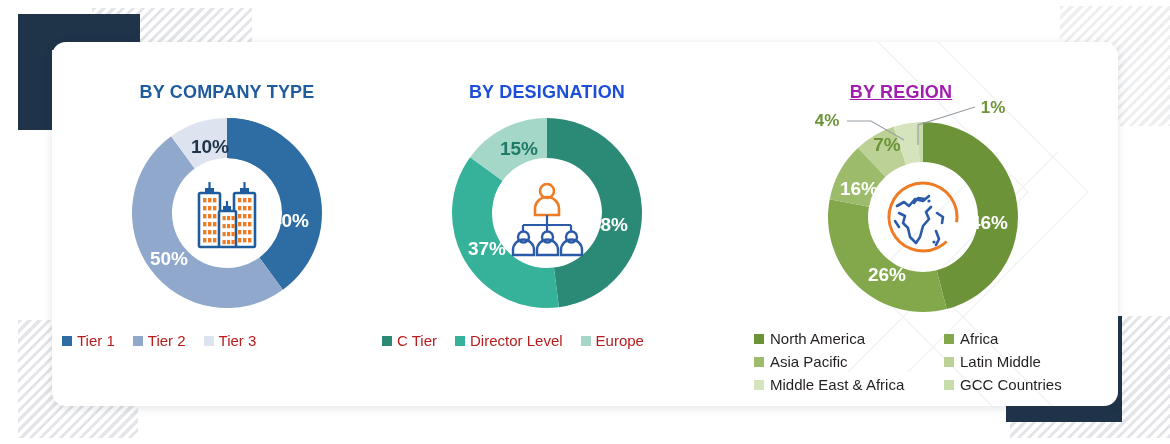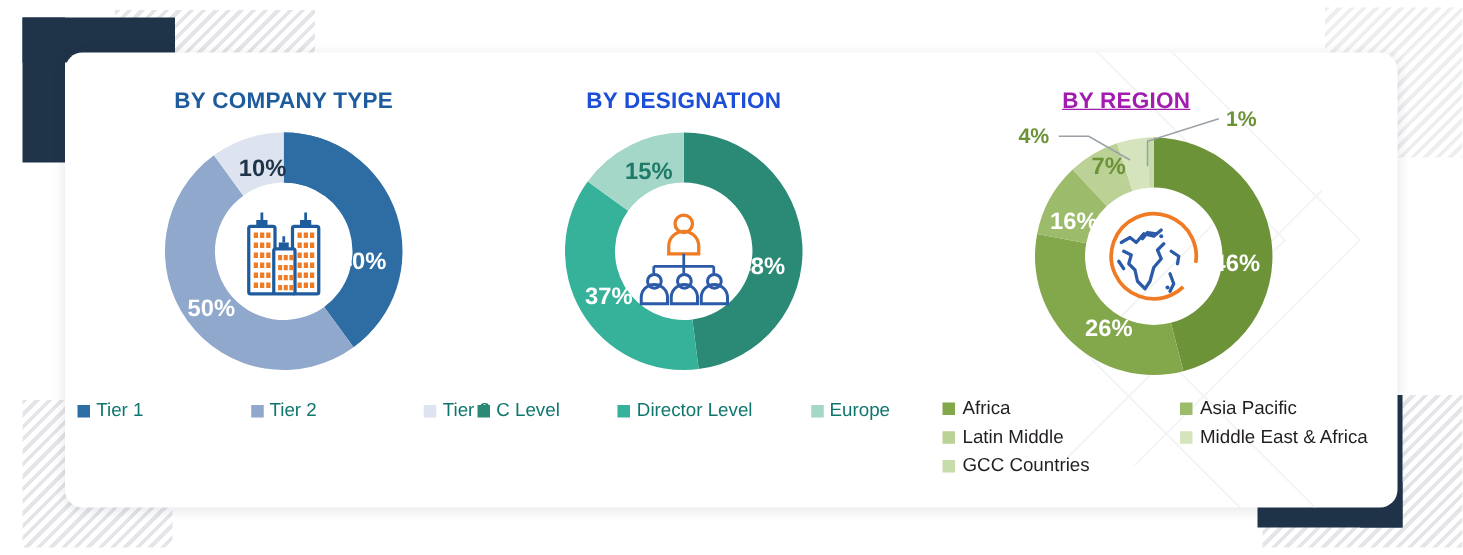--- a/index.html
+++ b/index.html
@@ -40,41 +40,41 @@
     background:#ffffff;border-radius:14px;
     box-shadow:0 2px 10px rgba(40,50,70,.13);
     overflow:hidden;
   }
   .card-watermark{
     position:absolute;right:-40px;top:-10px;width:460px;height:420px;
     pointer-events:none;opacity:.55;
   }
 
   
-  .charts{position:absolute;left:0;top:0;width:1066px;height:364px;}
+  .charts{position:absolute;left:0;top:12px;width:1066px;height:364px;}
   .col{position:absolute;top:0;height:364px;}
   .col-1{left:10px;width:330px;}
   .col-2{left:330px;width:330px;}
   .col-3{left:680px;width:386px;}
 
   .chart-title{
     text-align:center;font-size:18px;font-weight:bold;letter-spacing:.2px;
     margin-top:28px;
   }
   .t-blue{color:#1f5c9e;}
   .t-teal{color:#1f7a68;}
   .t-green{color:#6d9339;}
 
   .donut-wrap{position:relative;margin-top:10px;display:flex;justify-content:center;}
   .donut{display:block;}
 
   
   .legend{
-    display:flex;justify-content:space-between;align-items:center;gap:18px;
-    margin-top:14px;font-size:15px;color:#0f766e;
+    display:flex;justify-content:flex-start;align-items:center;gap:18px;
+    margin-top:14px;font-size:15px;color:#b91c1c;
   }
   .legend-item{display:flex;align-items:center;gap:5px;white-space:nowrap;}
   .sw{width:10px;height:10px;display:inline-block;}
 
   .legend-grid{
     margin-top:6px;margin-left:22px;
     display:grid;grid-template-columns:190px 170px;
     row-gap:6px;column-gap:0px;
     font-size:15px;color:#231f20;
   }
@@ -251,21 +251,21 @@
                 <path d="M52 76 v-5 a10 10 0 0 1 21 0 v5 z"></path>
               </g>
             </g>
           </g>
         </svg>
       </div>
 
       <div class="legend">
         <div class="legend-item">
           <span class="sw" style="background:#2b8a76"></span>
-          <span>C Level</span>
+          <span>C Tier</span>
         </div>
         <div class="legend-item">
           <span class="sw" style="background:#36b29a"></span>
           <span>Director Level</span>
         </div>
         <div class="legend-item">
           <span class="sw" style="background:#a5d7c9"></span>
           <span>Europe</span>
         </div>
       </div>
@@ -312,20 +312,24 @@
               </g>
               <circle cx="6" cy="-16" r="1.6" fill="#2b5aa8"></circle>
               <circle cx="11" cy="25" r="1.6" fill="#2b5aa8"></circle>
             </g>
           </g>
         </svg>
       </div>
 
       <div class="legend-grid">
         <div class="legend-item">
+          <span class="sw" style="background:#6d9339"></span>
+          <span>North America</span>
+        </div>
+        <div class="legend-item">
           <span class="sw" style="background:#83a84c"></span>
           <span>Africa</span>
         </div>
         <div class="legend-item">
           <span class="sw" style="background:#9dbc6b"></span>
           <span>Asia Pacific</span>
         </div>
         <div class="legend-item">
           <span class="sw" style="background:#bcd196"></span>
           <span>Latin Middle</span>

